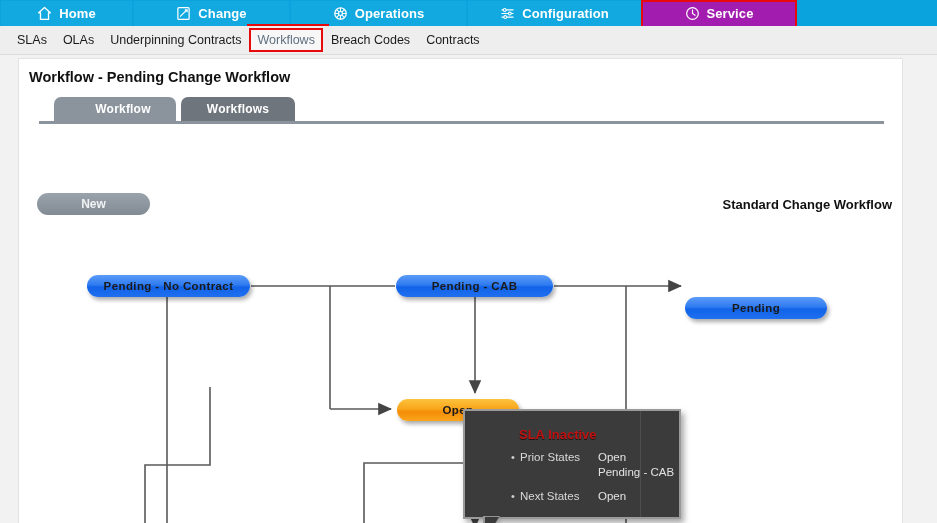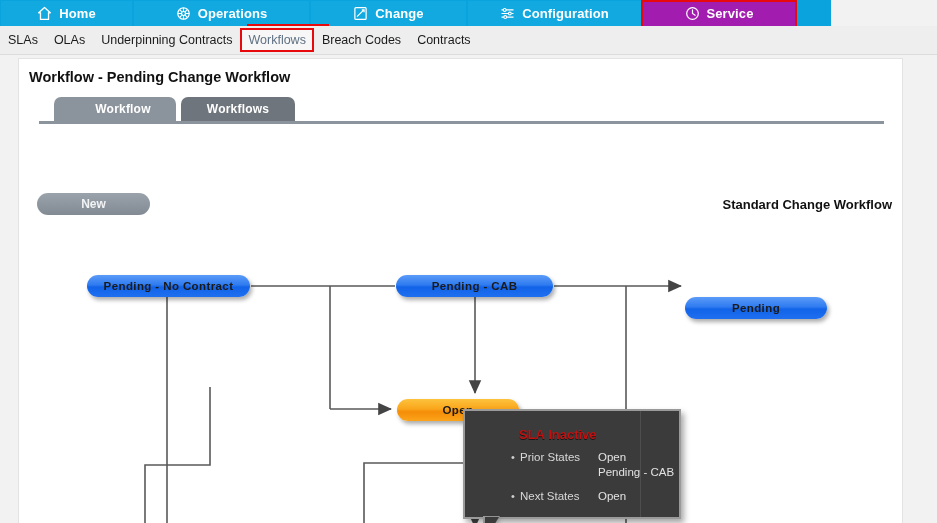--- a/index.html
+++ b/index.html
@@ -9,21 +9,21 @@
     width: 937px; height: 523px;
     overflow: hidden;
     background: #ffffff;
     font-family: "Liberation Sans", sans-serif;
   }
 
   #app { position: relative; width: 937px; height: 523px; background:#f2f2f2; }
 
   
   .topnav {
-    position:absolute; left:0; top:0; width:831px; height:26px;
+    position:absolute; left:0; top:0; width:937px; height:26px;
     background:#0aa3dd;
     display:flex; align-items:stretch;
   }
   .topnav-item {
     position:relative;
     display:flex; align-items:center; justify-content:center;
     gap:7px;
     color:#ffffff;
     font-size:13px; font-weight:bold;
     letter-spacing:.1px;
@@ -53,20 +53,21 @@
     position:absolute; left:247px; top:24px; width:82px; height:3px;
     background:#e8090c;
   }
 
   
   .subnav{
     position:absolute; left:0; top:26px; width:937px; height:29px;
     background:#eeeeee;
     border-bottom:1px solid #dcdcdc;
     display:flex; align-items:center;
+    padding-left:9px;
     gap:0;
   }
   .subnav-item{
     position:relative;
     font-size:12.5px;
     color:#1b1b1b;
     padding:3px 8px;
     cursor:pointer;
     white-space:nowrap;
   }
@@ -219,39 +220,39 @@
 
     <div class="topnav-item w-home">
       <span class="tn-ico">
         <svg viewBox="0 0 16 16">
             <path d="M8 1.6 1.8 7.2h1.9v7.1h8.6V7.2h1.9z" fill="none" stroke="#ffffff" stroke-width="1.4" stroke-linejoin="round"></path>
           </svg>
       </span>
       <span>Home</span>
     </div>
 
+    <div class="topnav-item w-chg">
+      <span class="tn-ico">
+        <svg viewBox="0 0 16 16">
+          <rect x="2" y="1.8" width="12" height="12.4" rx="1" fill="none" stroke="#ffffff" stroke-width="1.3"></rect>
+          <path d="M4.3 11.4 11.6 4.2M9.4 4.2h2.4v2.4" fill="none" stroke="#ffffff" stroke-width="1.3"></path>
+        </svg>
+      </span>
+      <span>Change</span>
+    </div>
+
     <div class="topnav-item w-ops">
       <span class="tn-ico">
         <svg viewBox="0 0 16 16">
           <circle cx="8" cy="8" r="6.1" fill="none" stroke="#ffffff" stroke-width="1.3"></circle>
           <circle cx="8" cy="8" r="2.1" fill="none" stroke="#ffffff" stroke-width="1.2"></circle>
           <path d="M8 1.9V6M8 10v4.1M1.9 8H6M10 8h4.1M3.7 3.7l2.9 2.9M9.4 9.4l2.9 2.9M12.3 3.7 9.4 6.6M6.6 9.4l-2.9 2.9" stroke="#ffffff" stroke-width="1.1"></path>
         </svg>
       </span>
       <span>Operations</span>
-    </div>
-
-    <div class="topnav-item w-chg">
-      <span class="tn-ico">
-        <svg viewBox="0 0 16 16">
-          <rect x="2" y="1.8" width="12" height="12.4" rx="1" fill="none" stroke="#ffffff" stroke-width="1.3"></rect>
-          <path d="M4.3 11.4 11.6 4.2M9.4 4.2h2.4v2.4" fill="none" stroke="#ffffff" stroke-width="1.3"></path>
-        </svg>
-      </span>
-      <span>Change</span>
     </div>
 
     <div class="topnav-item w-cfg">
       <span class="tn-ico">
         <svg viewBox="0 0 16 16">
           <path d="M1.6 4.2h12.8M1.6 8h12.8M1.6 11.8h12.8" stroke="#ffffff" stroke-width="1.3"></path>
           <circle cx="5" cy="4.2" r="1.5" fill="#0aa3dd" stroke="#ffffff" stroke-width="1.2"></circle>
           <circle cx="10.5" cy="8" r="1.5" fill="#0aa3dd" stroke="#ffffff" stroke-width="1.2"></circle>
           <circle cx="5.6" cy="11.8" r="1.5" fill="#0aa3dd" stroke="#ffffff" stroke-width="1.2"></circle>
         </svg>

